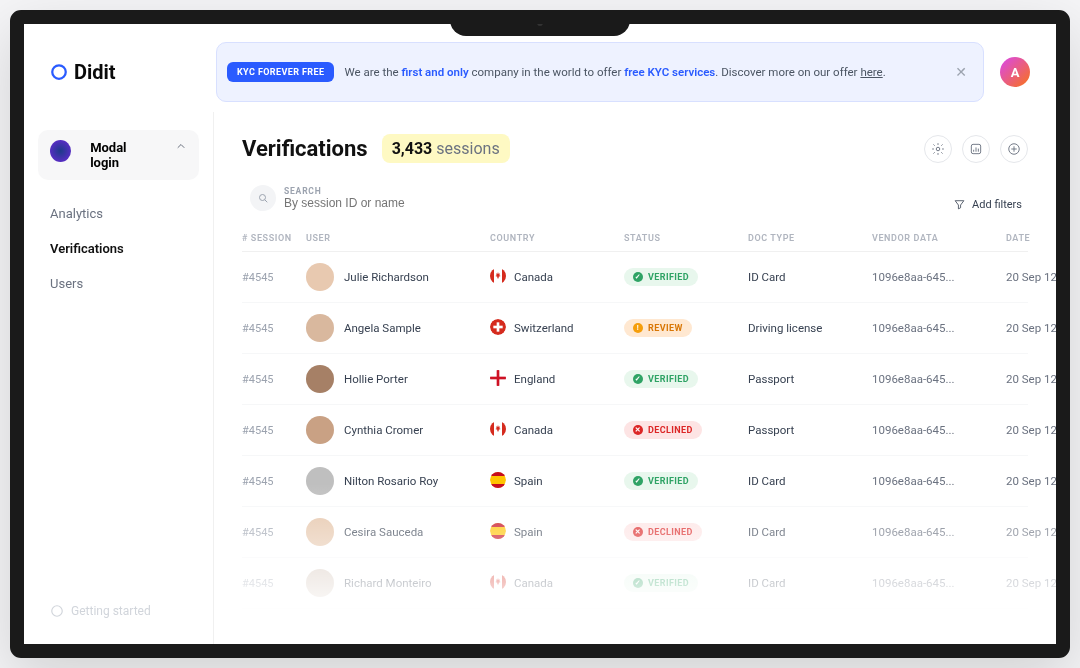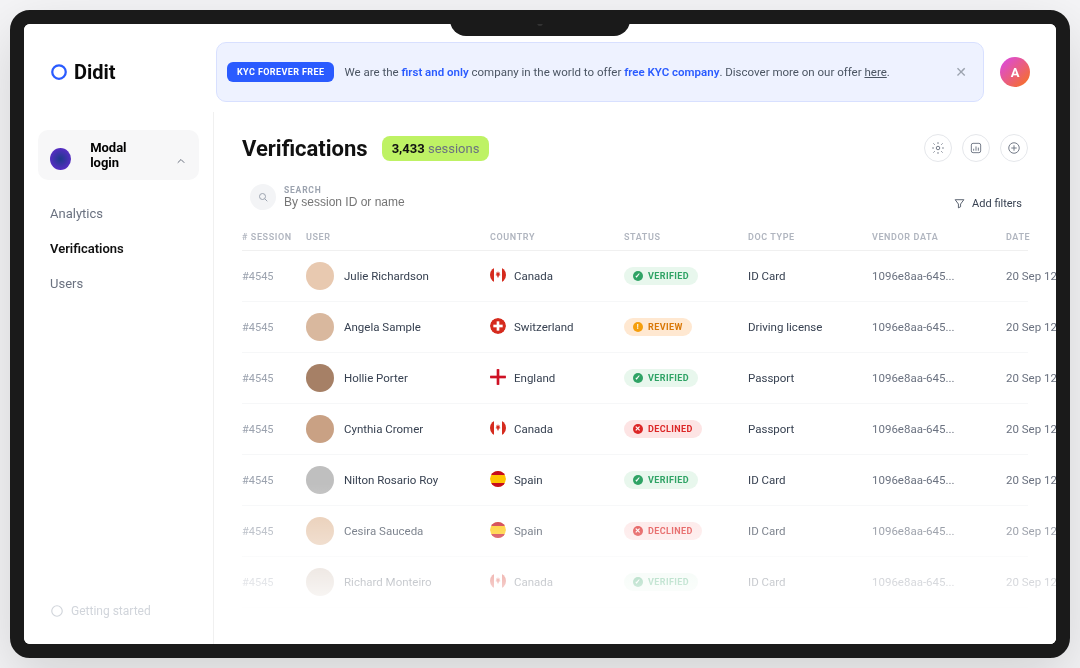--- a/index.html
+++ b/index.html
@@ -7,21 +7,21 @@
       font-family: -apple-system, BlinkMacSystemFont, "Segoe UI", Roboto, sans-serif;
       background: #f5f5f7;
       display: flex;
       justify-content: center;
       align-items: flex-start;
       padding: 10px;
     }
     .device-frame {
       background: #fff;
       border: 14px solid #1a1a1a;
-      border-radius: 20px;
+      border-radius: 11px;
       width: 1060px;
       height: 648px;
       overflow: hidden;
       position: relative;
       box-shadow: 0 20px 60px rgba(0,0,0,0.15);
     }
     .notch {
       position: absolute;
       top: -14px;
       left: 50%;
@@ -113,21 +113,21 @@
     .sidebar {
       width: 190px;
       border-right: 1px solid #f0f0f0;
       padding: 18px 14px;
       display: flex;
       flex-direction: column;
       gap: 4px;
     }
     .project-selector {
       display: flex;
-      align-items: flex-end;
+      align-items: flex-start;
       gap: 19px;
       padding: 10px 12px;
       background: #f7f7f8;
       border-radius: 10px;
       font-weight: 700;
       font-size: 13px;
       cursor: pointer;
       margin-bottom: 14px;
     }
     .project-selector .proj-icon {
@@ -170,24 +170,24 @@
       align-items: center;
       gap: 14px;
       margin-bottom: 18px;
     }
     .page-title {
       font-size: 22px;
       font-weight: 700;
       color: #111;
     }
     .sessions-chip {
-      background: #bef264;
+      background: #fef9c3;
       padding: 5px 10px;
       border-radius: 8px;
-      font-size: 13px;
+      font-size: 16px;
       color: #6b7280;
     }
     .sessions-chip strong { color:#111; font-weight:700; }
     .head-actions {
       margin-left: auto;
       display: flex;
       gap: 10px;
     }
     .icon-btn {
       width: 28px; height: 28px;
@@ -299,21 +299,21 @@
     <div class="topbar">
       <div class="logo">
         <svg class="logo-circle" viewBox="0 0 24 24" fill="none">
             <circle cx="12" cy="12" r="9" stroke="#2a5bff" stroke-width="3"></circle>
           </svg>
         <span>Didit</span>
       </div>
       <div class="banner">
         <span class="banner-badge">KYC FOREVER FREE</span>
         <span class="banner-text">
-          <span>We are the </span><strong>first and only</strong><span> company in the world to offer </span><strong>free KYC company</strong><span>. Discover more on our offer </span><span class="underline">here</span>.
+          <span>We are the </span><strong>first and only</strong><span> company in the world to offer </span><strong>free KYC services</strong><span>. Discover more on our offer </span><span class="underline">here</span>.
         </span>
         <span class="close">✕</span>
       </div>
       <div class="avatar-btn">
         <span>A</span>
       </div>
     </div>
 
     <div class="body">
 

